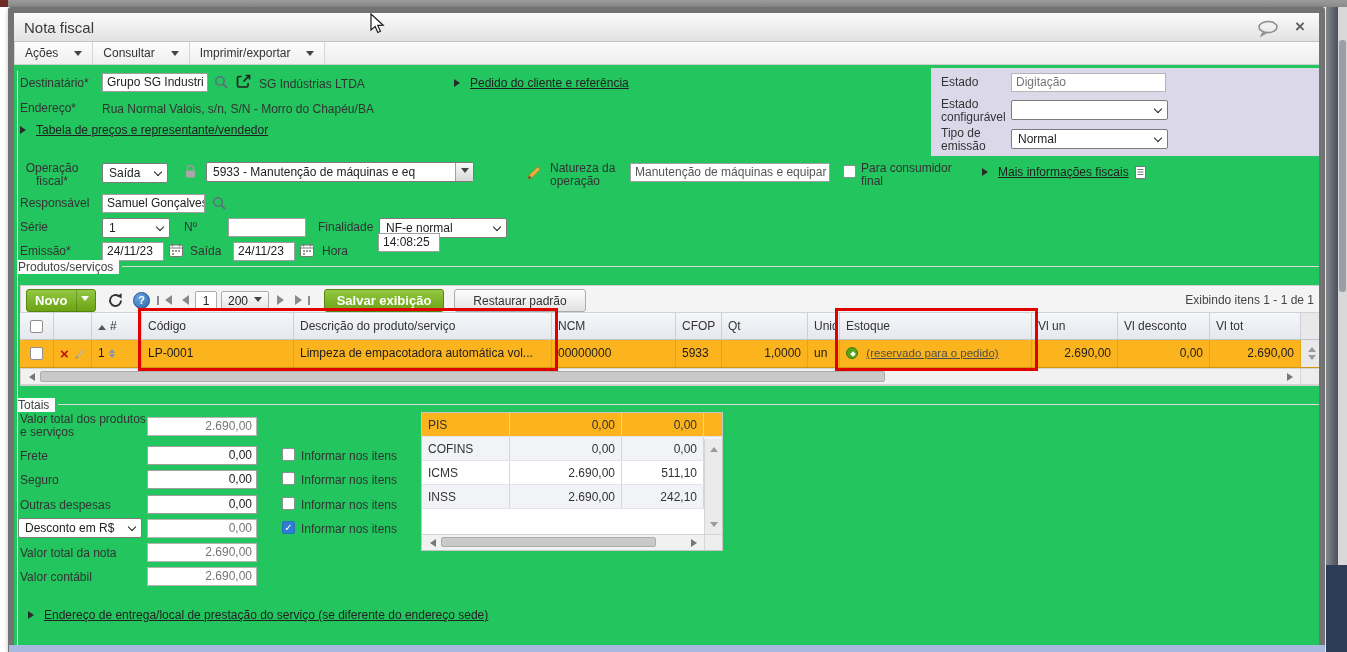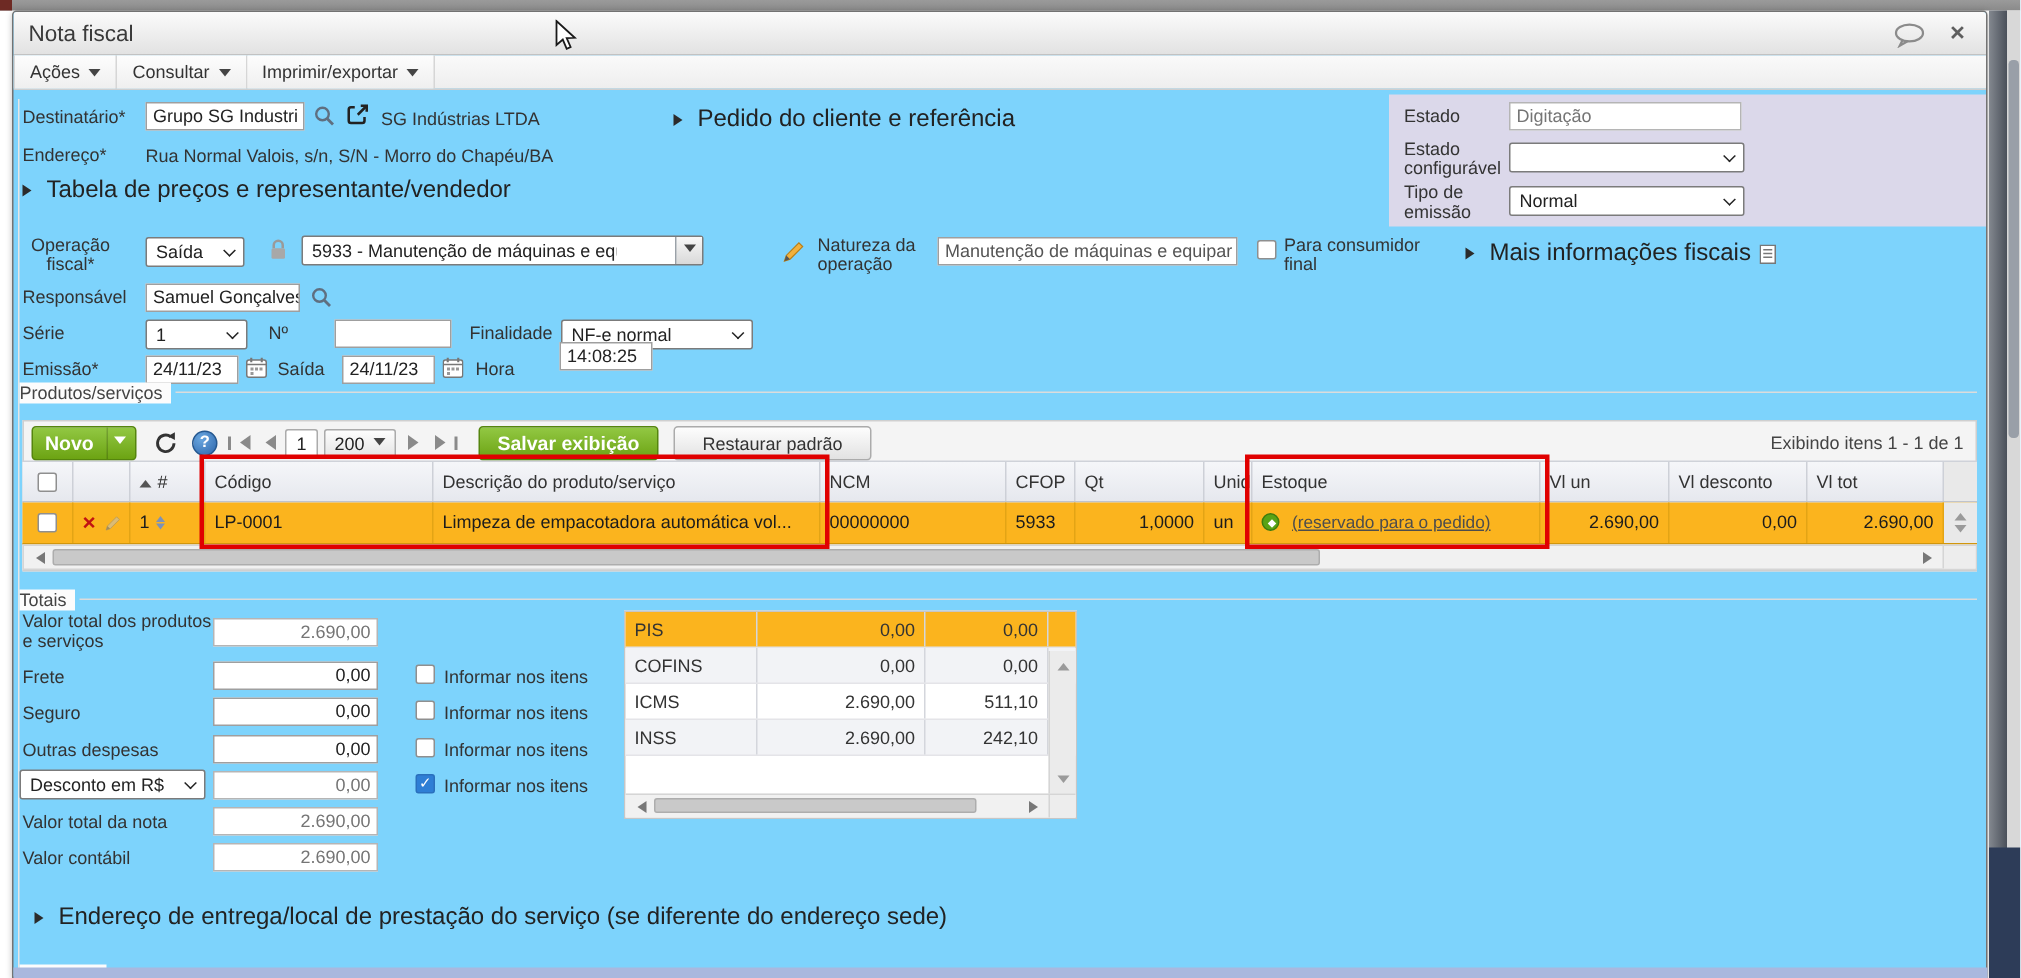--- a/index.html
+++ b/index.html
@@ -10,37 +10,37 @@
   
   .top-strip { position:absolute; left:0; top:0; width:1347px; height:7px; background:linear-gradient(#9a9a9a,#8a8a8a); }
   .top-maroon { position:absolute; left:0; top:0; width:8px; height:7px; background:#6e2a24; }
   .edge-dark { position:absolute; left:1326px; top:7px; width:12px; height:645px; background:linear-gradient(to right,#83888f,#4a505a); }
   .edge-track { position:absolute; left:1338px; top:7px; width:9px; height:645px; background:#d8d8d8; }
   .edge-thumb { position:absolute; left:1339px; top:40px; width:7px; height:252px; background:#999fa8; border-radius:3px; }
   .edge-navy { position:absolute; left:1326px; top:565px; width:21px; height:87px; background:#2d3c58; }
   .bottom-blue { position:absolute; left:9px; top:645px; width:1316px; height:7px; background:#a9b8de; }
 
   
-  #dialog { position:absolute; left:8px; top:7px; width:1317px; height:645px; background:#7dd3fc; border:1px solid #737373; border-radius:3px 3px 0 0; box-shadow:0 1px 4px rgba(0,0,0,.25); overflow:hidden; }
+  #dialog { position:absolute; left:8px; top:7px; width:1317px; height:645px; background:#22c55e; border:6px solid #737373; border-radius:3px 3px 0 0; box-shadow:0 1px 4px rgba(0,0,0,.25); overflow:hidden; }
   .titlebar { position:absolute; left:0; top:0; width:100%; height:29px; background:linear-gradient(#fbfbfb,#e2e2e2); border-bottom:1px solid #c2c2c2; }
   .title { position:absolute; left:10px; top:6px; font-size:15px; color:#3a3a3a; }
   .close-x { position:absolute; right:14px; top:4px; font-size:17px; font-weight:bold; color:#5e5e5e; cursor:pointer; }
   .menubar { position:absolute; left:0; top:29px; width:100%; height:23px; background:linear-gradient(#fafafa,#eeeeee); border-bottom:1px solid #cfcfcf; display:flex; }
-  .menu-item { height:100%; display:flex; align-items:center; gap:6px; padding:0 10px; font-size:12px; color:#333; border-right:1px solid #d6d6d6; cursor:pointer; background:linear-gradient(#fdfdfd,#efefef); }
+  .menu-item { height:100%; display:flex; align-items:center; gap:16px; padding:0 10px; font-size:12px; color:#333; border-right:1px solid #d6d6d6; cursor:pointer; background:linear-gradient(#fdfdfd,#efefef); }
   .menu-item:first-child { border-left:1px solid #d6d6d6; }
 
   
   .lbl { position:absolute; font-size:12px; color:#333; line-height:13px; }
   .txt { position:absolute; font-size:12px; color:#333; line-height:14px; white-space:nowrap; }
   .inp { position:absolute; height:19px; background:#fff; border:1px solid #9f9f9f; font-size:12px; color:#222; line-height:17px; padding:0 4px; white-space:nowrap; overflow:hidden; }
   .inp.ro { color:#757575; border-color:#b5b5b5; }
   .inp.money { text-align:right; }
   .sel { position:absolute; height:20px; background:#fff; border:1px solid #7b7b7b; border-radius:2px; font-size:12px; color:#222; display:flex; align-items:center; justify-content:space-between; padding:0 6px; cursor:pointer; }
   .chev { width:6px; height:6px; border-right:1.8px solid #222; border-bottom:1.8px solid #222; transform:rotate(45deg); margin-top:-3px; flex:none; margin-left:6px; }
-  .disc { position:absolute; font-size:16px; color:#222; display:flex; align-items:center; gap:6px; cursor:pointer; white-space:nowrap; }
+  .disc { position:absolute; font-size:12px; color:#222; display:flex; align-items:center; gap:6px; cursor:pointer; white-space:nowrap;text-decoration:underline; }
   .tri-e { width:0; height:0; border:4px solid transparent; border-left:6px solid #2b2b2b; flex:none; }
   .tri-down { width:0; height:0; border:4px solid transparent; border-top:5px solid #444; margin-top:4px; }
   .sec { position:absolute; font-size:12px; color:#444; background:#fcfcfc; padding-right:6px; }
   .sec-rule { position:absolute; border-top:1px solid #dcdcdc; height:0; }
   .vline { position:absolute; width:0; border-left:1px solid #e6e6e6; }
   .cb { position:absolute; width:13px; height:13px; background:#fff; border:1px solid #8f8f8f; border-radius:2px; cursor:pointer; }
   .cb.checked { background:#2e7ed5; border-color:#2a70bd; }
   .cb.checked::after { content:"✓"; color:#fff; font-size:10px; line-height:11px; display:block; text-align:center; font-weight:bold; }
 
   

